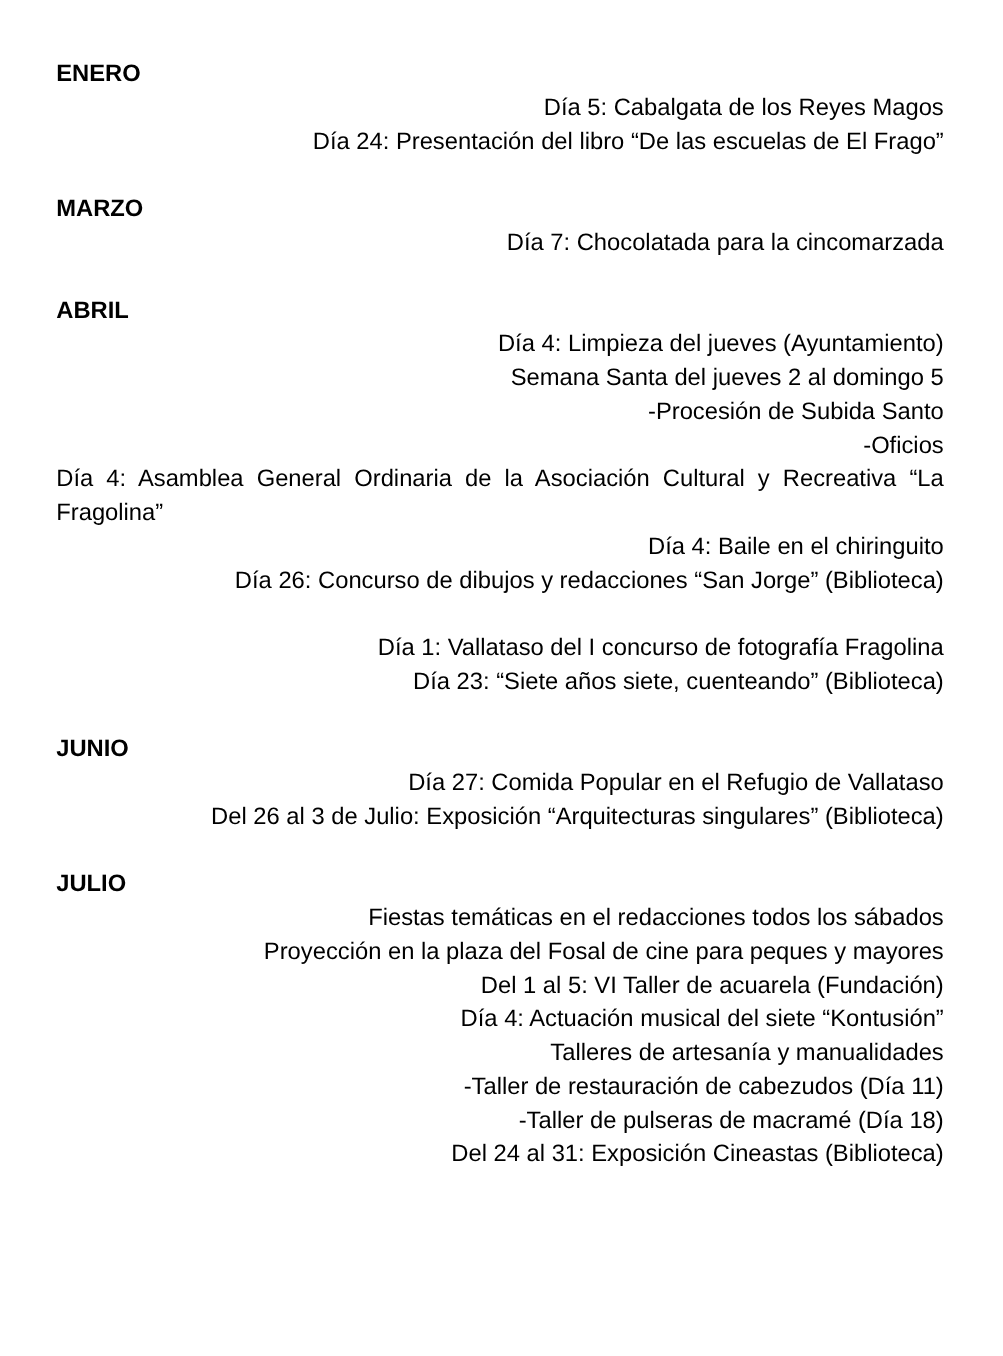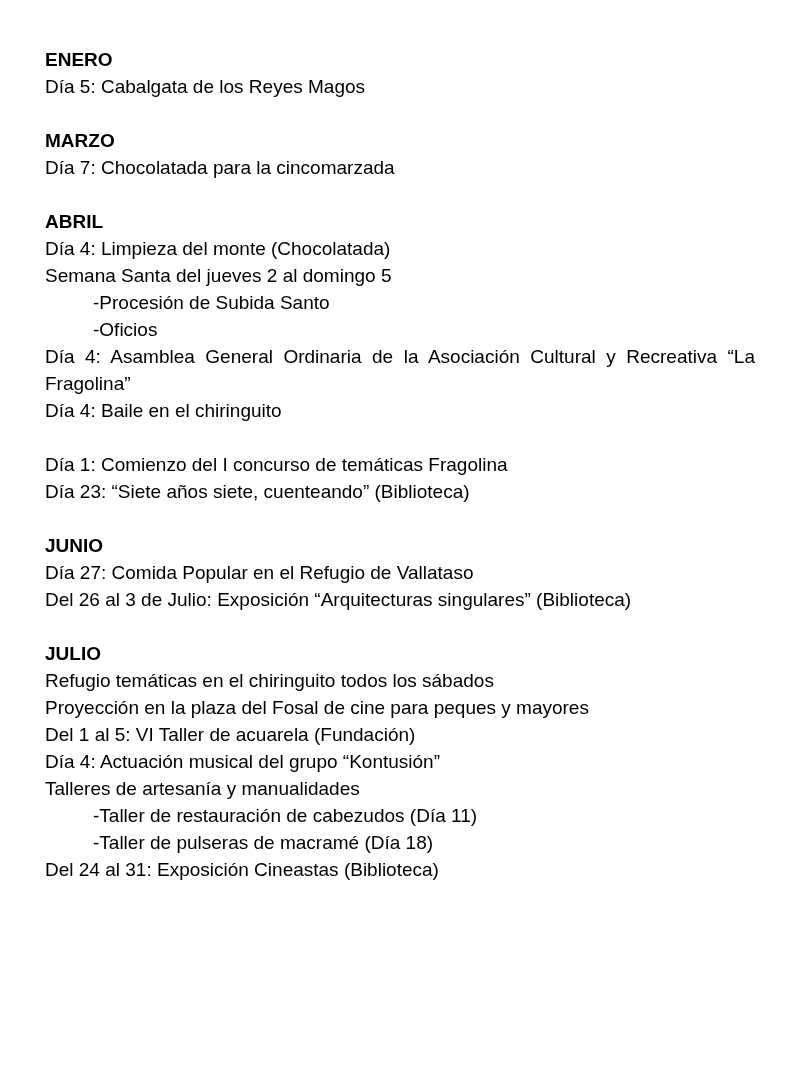--- a/index.html
+++ b/index.html
@@ -21,64 +21,67 @@
     overflow: hidden;
   }
   .month-section { margin: 0; }
   .month-section + .month-section { margin-top: 27px; }
   .month-heading {
     font-weight: bold;
     margin: 0;
   }
   .event-line {
     margin: 0;
+    text-align: right;
   }
   .event-line.indent-1 {
     padding-left: 48px;
   }
   .event-line.justify {
     text-align: justify;
   }
 </style>
 </head>
 <body>
 
 <div class="page">
   <div id="doc-root">
       <div class="month-section">
         <p class="month-heading">ENERO</p>
         <p class="event-line">Día 5: Cabalgata de los Reyes Magos</p>
+        <p class="event-line">Día 24: Presentación del libro “De las escuelas de El Frago”</p>
       </div>
       <div class="month-section">
         <p class="month-heading">MARZO</p>
         <p class="event-line">Día 7: Chocolatada para la cincomarzada</p>
       </div>
       <div class="month-section">
         <p class="month-heading">ABRIL</p>
-        <p class="event-line">Día 4: Limpieza del monte (Chocolatada)</p>
+        <p class="event-line">Día 4: Limpieza del jueves (Ayuntamiento)</p>
         <p class="event-line">Semana Santa del jueves 2 al domingo 5</p>
         <p class="event-line indent-1">-Procesión de Subida Santo</p>
         <p class="event-line indent-1">-Oficios</p>
         <p class="event-line justify">Día 4: Asamblea General Ordinaria de la Asociación Cultural y Recreativa “La Fragolina”</p>
         <p class="event-line">Día 4: Baile en el chiringuito</p>
+        <p class="event-line">Día 26: Concurso de dibujos y redacciones “San Jorge” (Biblioteca)</p>
       </div>
       <div class="month-section">
-        <p class="event-line">Día 1: Comienzo del I concurso de temáticas Fragolina</p>
+        <p class="event-line">Día 1: Vallataso del I concurso de fotografía Fragolina</p>
         <p class="event-line">Día 23: “Siete años siete, cuenteando” (Biblioteca)</p>
       </div>
       <div class="month-section">
         <p class="month-heading">JUNIO</p>
         <p class="event-line">Día 27: Comida Popular en el Refugio de Vallataso</p>
         <p class="event-line">Del 26 al 3 de Julio: Exposición “Arquitecturas singulares” (Biblioteca)</p>
       </div>
       <div class="month-section">
         <p class="month-heading">JULIO</p>
-        <p class="event-line">Refugio temáticas en el chiringuito todos los sábados</p>
+        <p class="event-line">Fiestas temáticas en el redacciones todos los sábados</p>
         <p class="event-line">Proyección en la plaza del Fosal de cine para peques y mayores</p>
         <p class="event-line">Del 1 al 5: VI Taller de acuarela (Fundación)</p>
-        <p class="event-line">Día 4: Actuación musical del grupo “Kontusión”</p>
+        <p class="event-line">Día 4: Actuación musical del siete “Kontusión”</p>
         <p class="event-line">Talleres de artesanía y manualidades</p>
         <p class="event-line indent-1">-Taller de restauración de cabezudos (Día 11)</p>
         <p class="event-line indent-1">-Taller de pulseras de macramé (Día 18)</p>
         <p class="event-line">Del 24 al 31: Exposición Cineastas (Biblioteca)</p>
       </div>
     </div>
 </div>
 
 </body></html>

